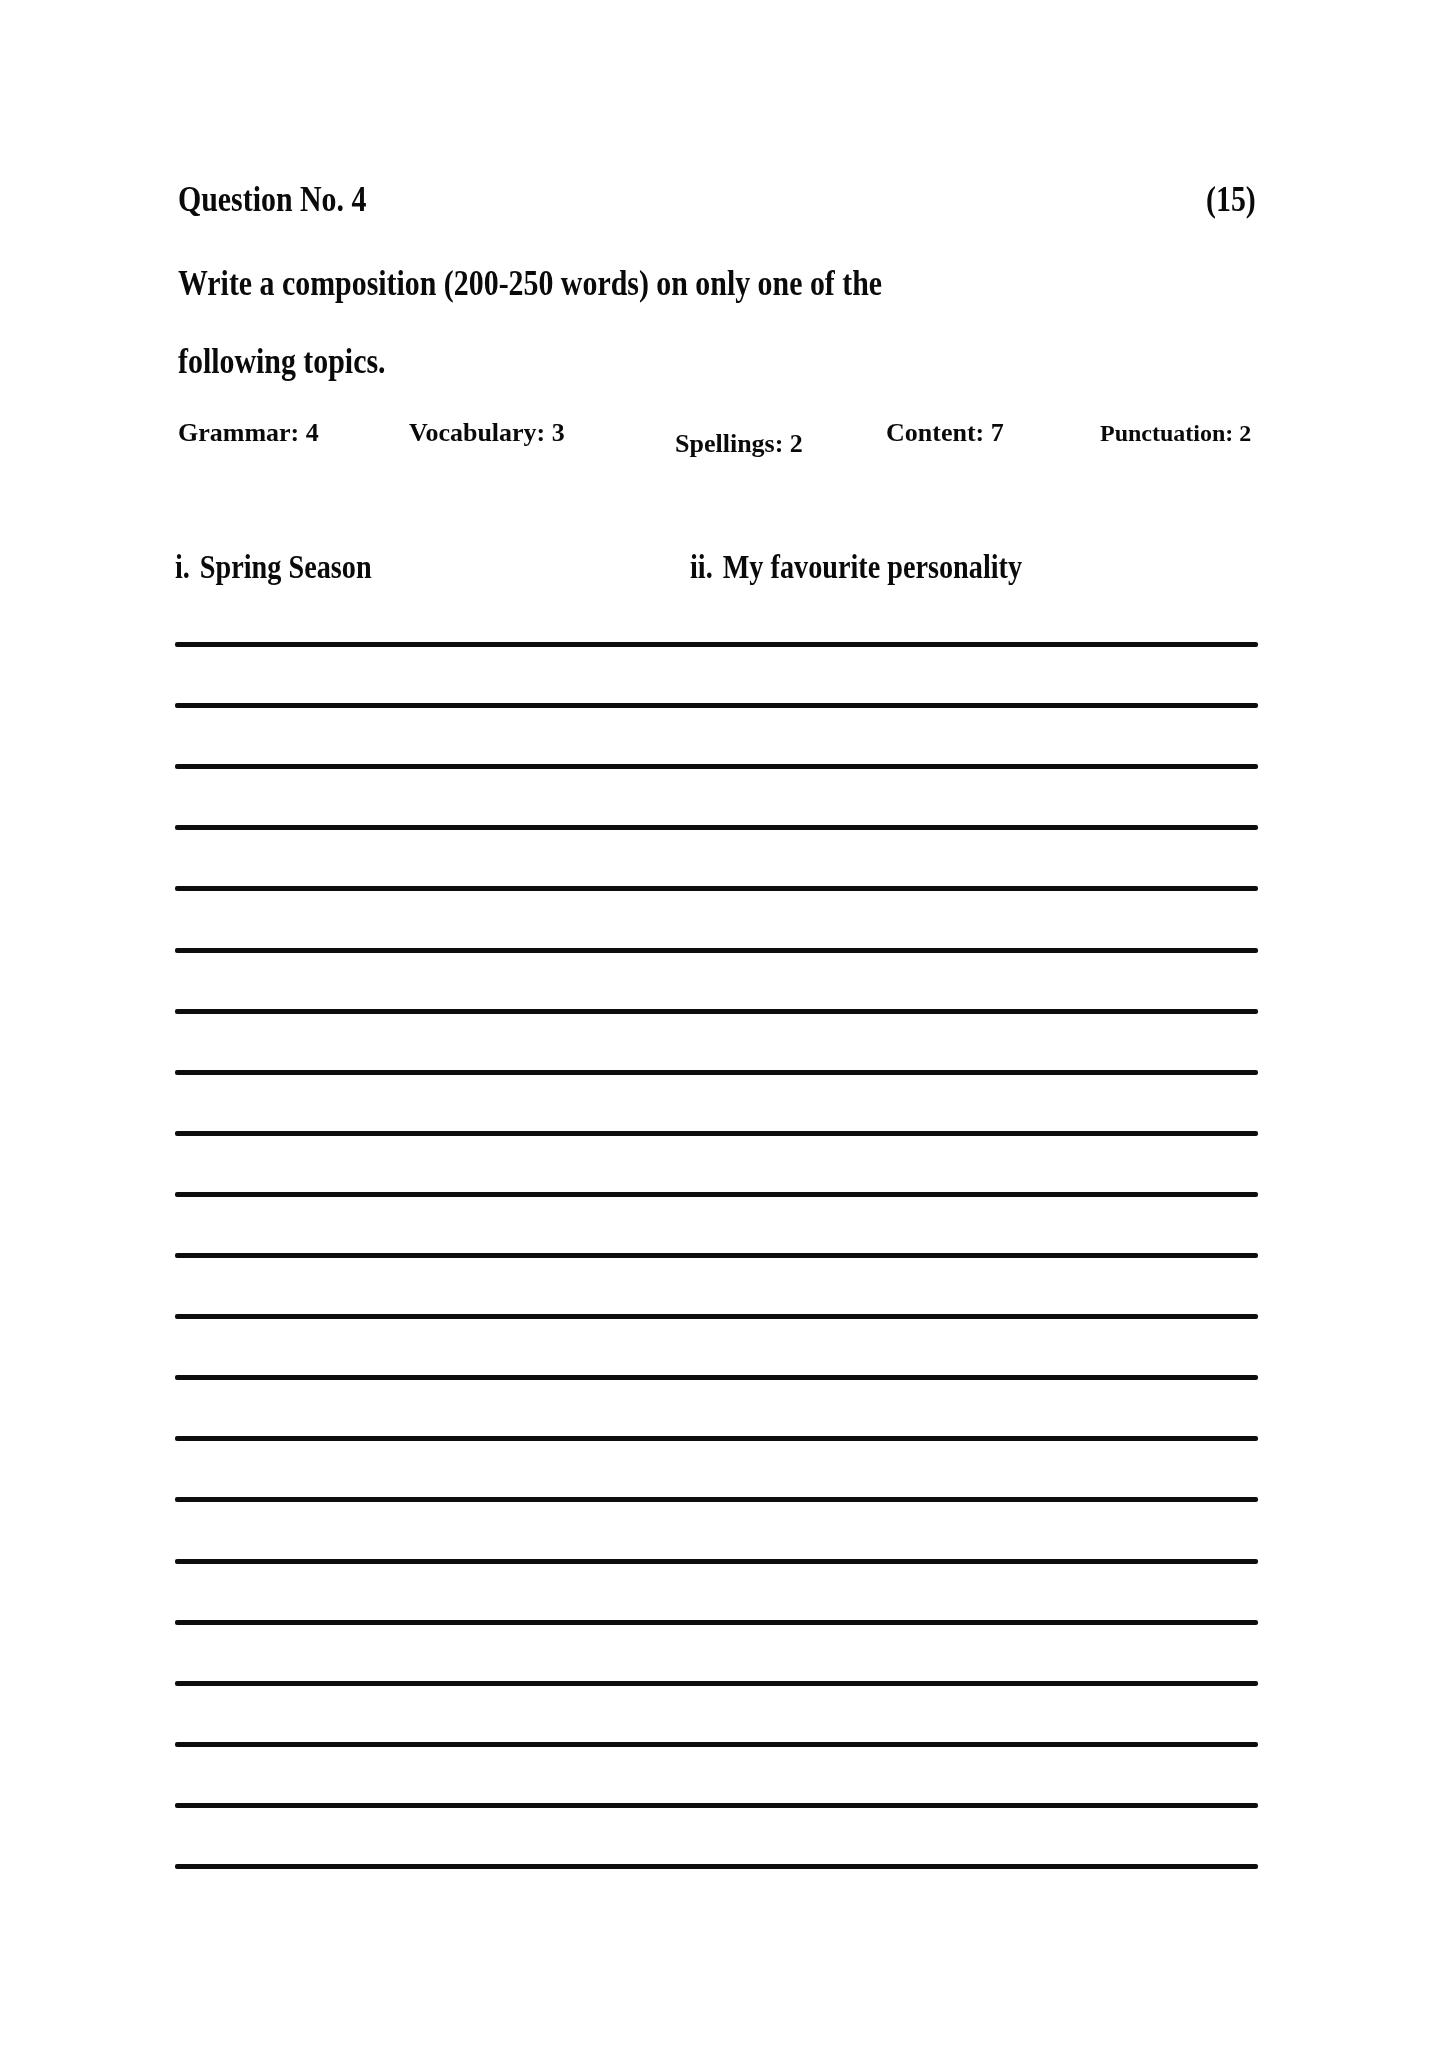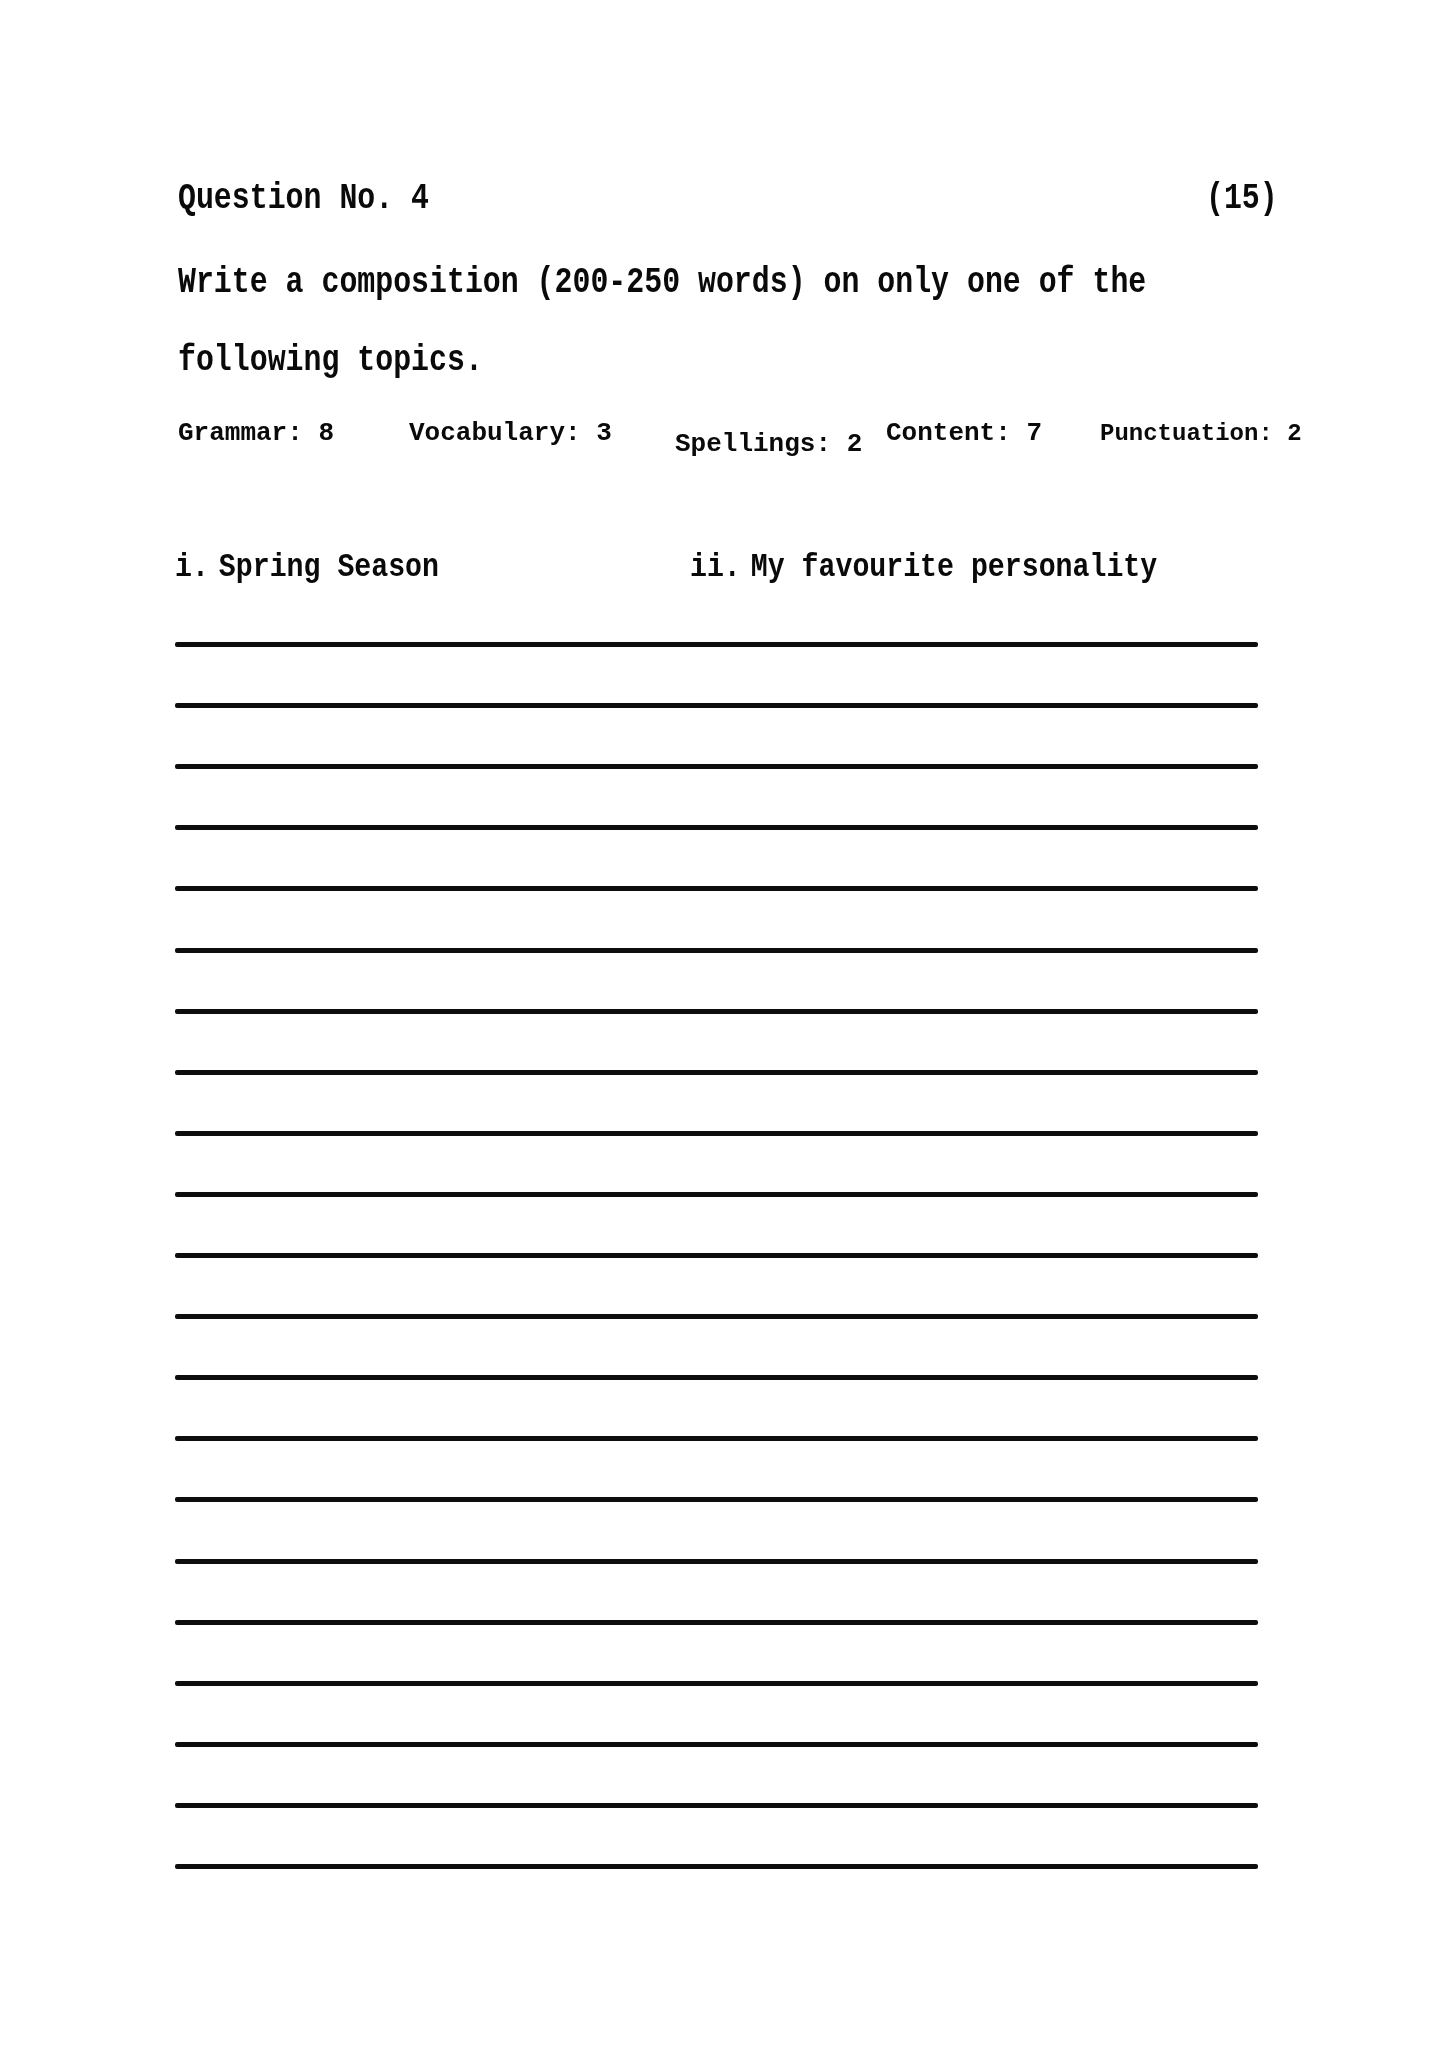--- a/index.html
+++ b/index.html
@@ -6,21 +6,21 @@
     margin: 0;
     padding: 0;
     background: #ffffff;
   }
   .page {
     position: relative;
     width: 1447px;
     height: 2048px;
     background: #ffffff;
     overflow: hidden;
-    font-family: Liberation Mono, monospace;
+    font-family: Liberation Serif, serif;
     font-weight: bold;
     color: #0a0a0a;
   }
   .squish {
     transform: scaleX(0.83);
     transform-origin: 0 0;
     white-space: nowrap;
   }
   .question-header {
     position: absolute;
@@ -79,21 +79,21 @@
 <div class="page" style="background: rgb(255, 255, 255); color: rgb(10, 10, 10);">
 
   <div class="question-header squish">Question No. 4</div>
 
   <div class="total-marks squish">(15)</div>
 
   <div class="instr1 squish">Write a composition (200-250 words) on only one of the</div>
 
   <div class="instr2 squish">following topics.</div>
 
-  <span class="mark-item mark-0">Grammar: 8</span>
+  <span class="mark-item mark-0">Grammar: 4</span>
   <span class="mark-item mark-1">Vocabulary: 3</span>
   <span class="mark-item mark-2">Spellings: 2</span>
   <span class="mark-item mark-3">Content: 7</span>
   <span class="mark-item mark-4">Punctuation: 2</span>
 
   <div class="topic topic-1 squish">
     <span class="numeral">i.</span><span>Spring Season</span>
   </div>
 
   <div class="topic topic-2 squish">

